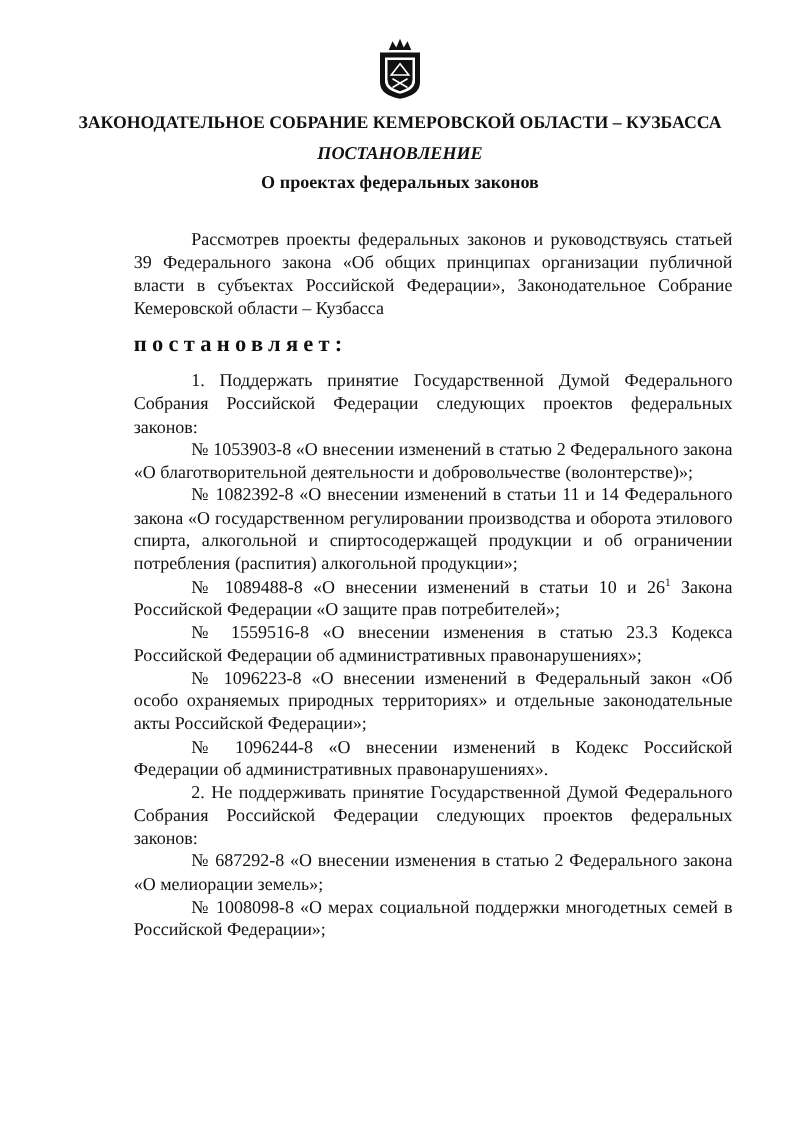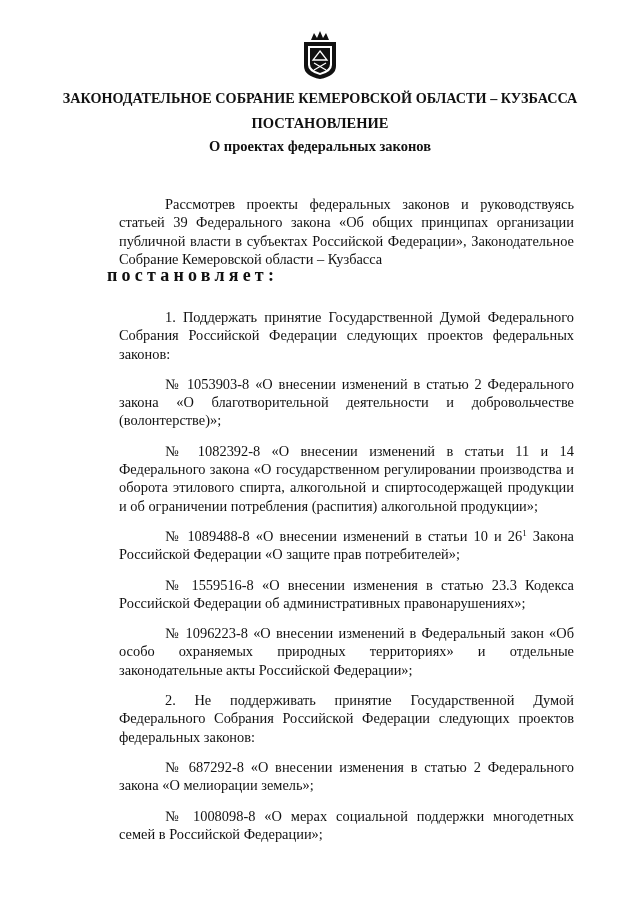--- a/index.html
+++ b/index.html
@@ -1,23 +1,23 @@
 <!DOCTYPE html>
 <html><head>
 <meta charset="utf-8">
 <style>
   html, body { margin: 0; padding: 0; background: #ffffff; }
   body { width: 640px; height: 905px; position: relative; overflow: hidden; font-family: "Liberation Serif", serif; color: #111; }
   .emblem { position: absolute; left: 301px; top: 30px; width: 38px; height: 50px; }
   .header { position: absolute; left: 0; width: 640px; text-align: center; font-weight: bold; }
   .h-org { top: 90px; font-size: 14.2px; letter-spacing: 0; }
-  .h-type { top: 115px; font-size: 14.5px; }
+  .h-type { top: 115px; font-size: 14.5px; font-style: italic; }
   .h-subject { top: 138px; font-size: 14.5px; text-align: center; }
   .body { position: absolute; left: 107px; width: 479px; font-size: 14.4px; line-height: 18.3px; }
-  .para { margin: 12px; text-align: justify; text-align-last: left; }
+  .para { margin: 0; text-align: justify; text-align-last: left; }
   .indent { text-indent: 46px; }
   .intro { top: 183px; }
   .resolve { position: absolute; left: 107px; top: 265px; font-size: 18px; font-weight: bold; letter-spacing: 4.2px; }
   .items { top: 296px; }
   sup { font-size: 9px; vertical-align: 5px; line-height: 0; }
 </style>
 </head>
 <body>
 
 <svg class="emblem" viewBox="0 0 38 50">
@@ -39,16 +39,17 @@
 
 <div class="resolve">постановляет:</div>
 
 <div class="body items">
   <p class="para indent">1. Поддержать принятие Государственной Думой Федерального Собрания Российской Федерации следующих проектов федеральных законов:</p>
   <p class="para indent">№ 1053903-8 «О внесении изменений в статью 2 Федерального закона «О благотворительной деятельности и добровольчестве (волонтерстве)»;</p>
   <p class="para indent">№ 1082392-8 «О внесении изменений в статьи 11 и 14 Федерального закона «О государственном регулировании производства и оборота этилового спирта, алкогольной и спиртосодержащей продукции и об ограничении потребления (распития) алкогольной продукции»;</p>
   <p class="para indent"><span>№ 1089488-8 «О внесении изменений в статьи 10 и 26</span><sup>1</sup><span> Закона Российской Федерации «О защите прав потребителей»;</span></p>
   <p class="para indent">№ 1559516-8 «О внесении изменения в статью 23.3 Кодекса Российской Федерации об административных правонарушениях»;</p>
   <p class="para indent">№ 1096223-8 «О внесении изменений в Федеральный закон «Об особо охраняемых природных территориях» и отдельные законодательные акты Российской Федерации»;</p>
+  <p class="para indent">№ 1096244-8 «О внесении изменений в Кодекс Российской Федерации об административных правонарушениях».</p>
   <p class="para indent">2. Не поддерживать принятие Государственной Думой Федерального Собрания Российской Федерации следующих проектов федеральных законов:</p>
   <p class="para indent">№ 687292-8 «О внесении изменения в статью 2 Федерального закона «О мелиорации земель»;</p>
   <p class="para indent">№ 1008098-8 «О мерах социальной поддержки многодетных семей в Российской Федерации»;</p>
 </div>
 
 </body></html>

